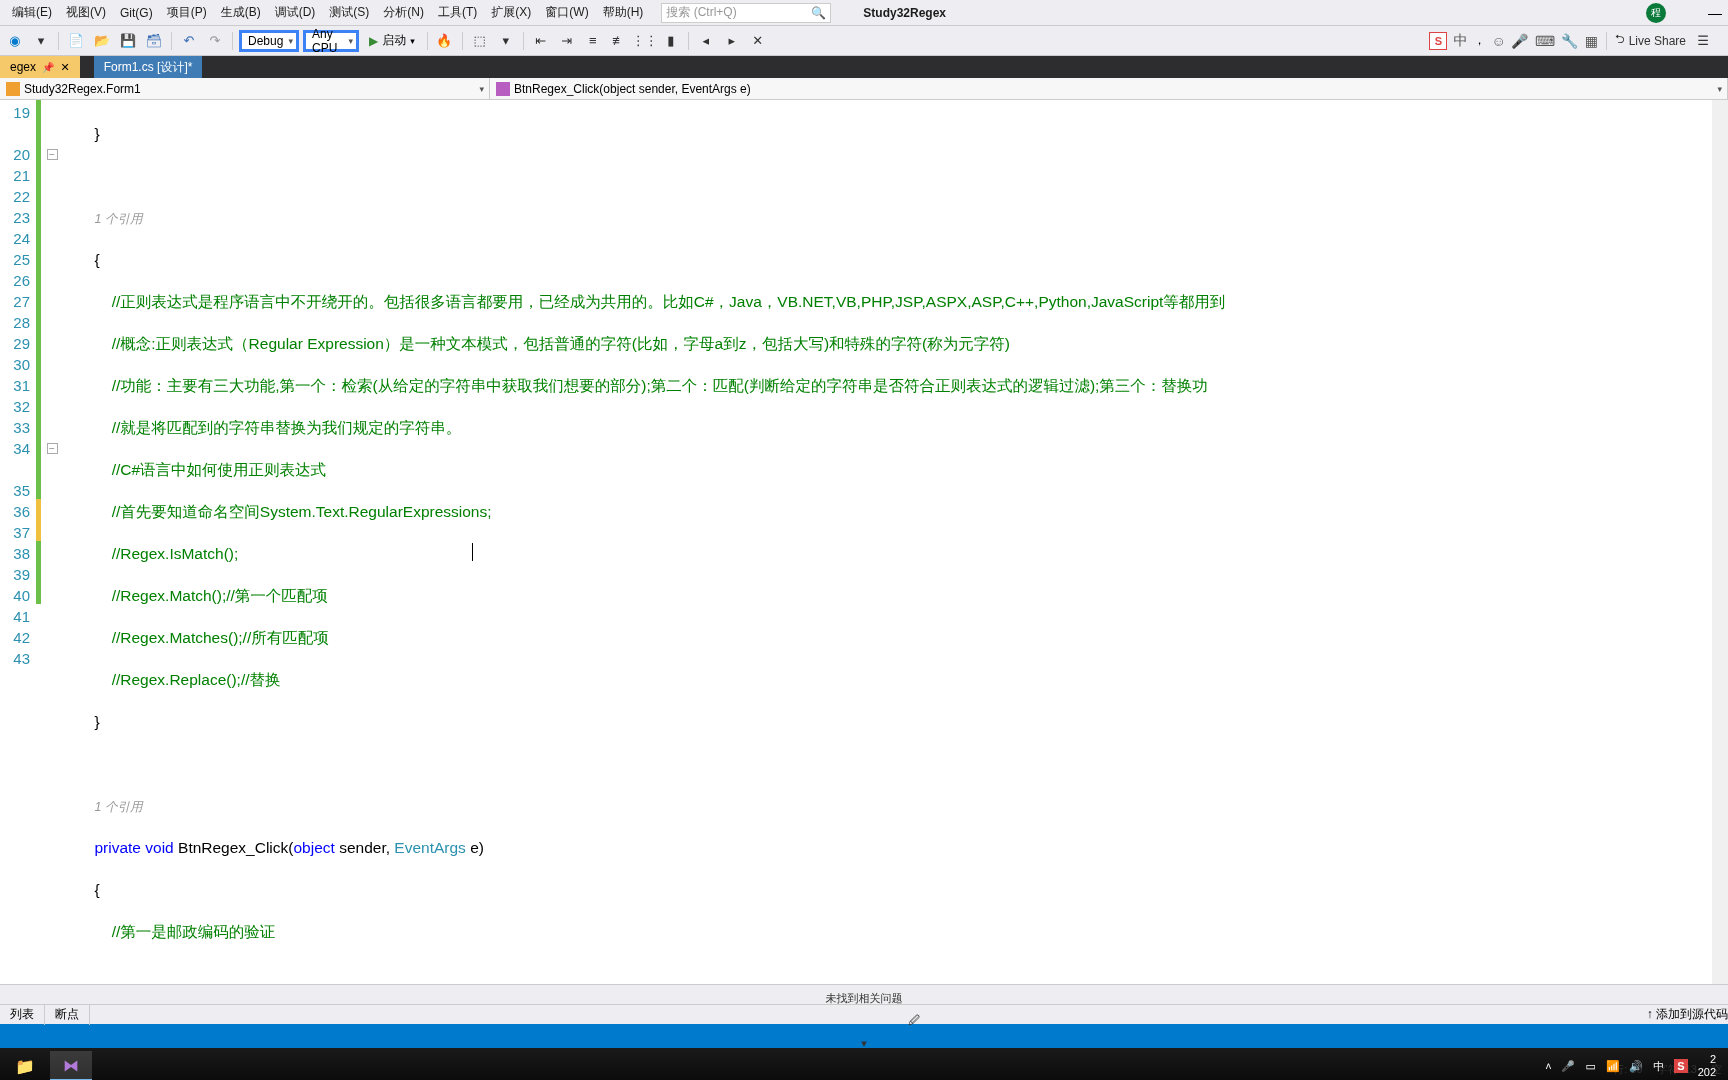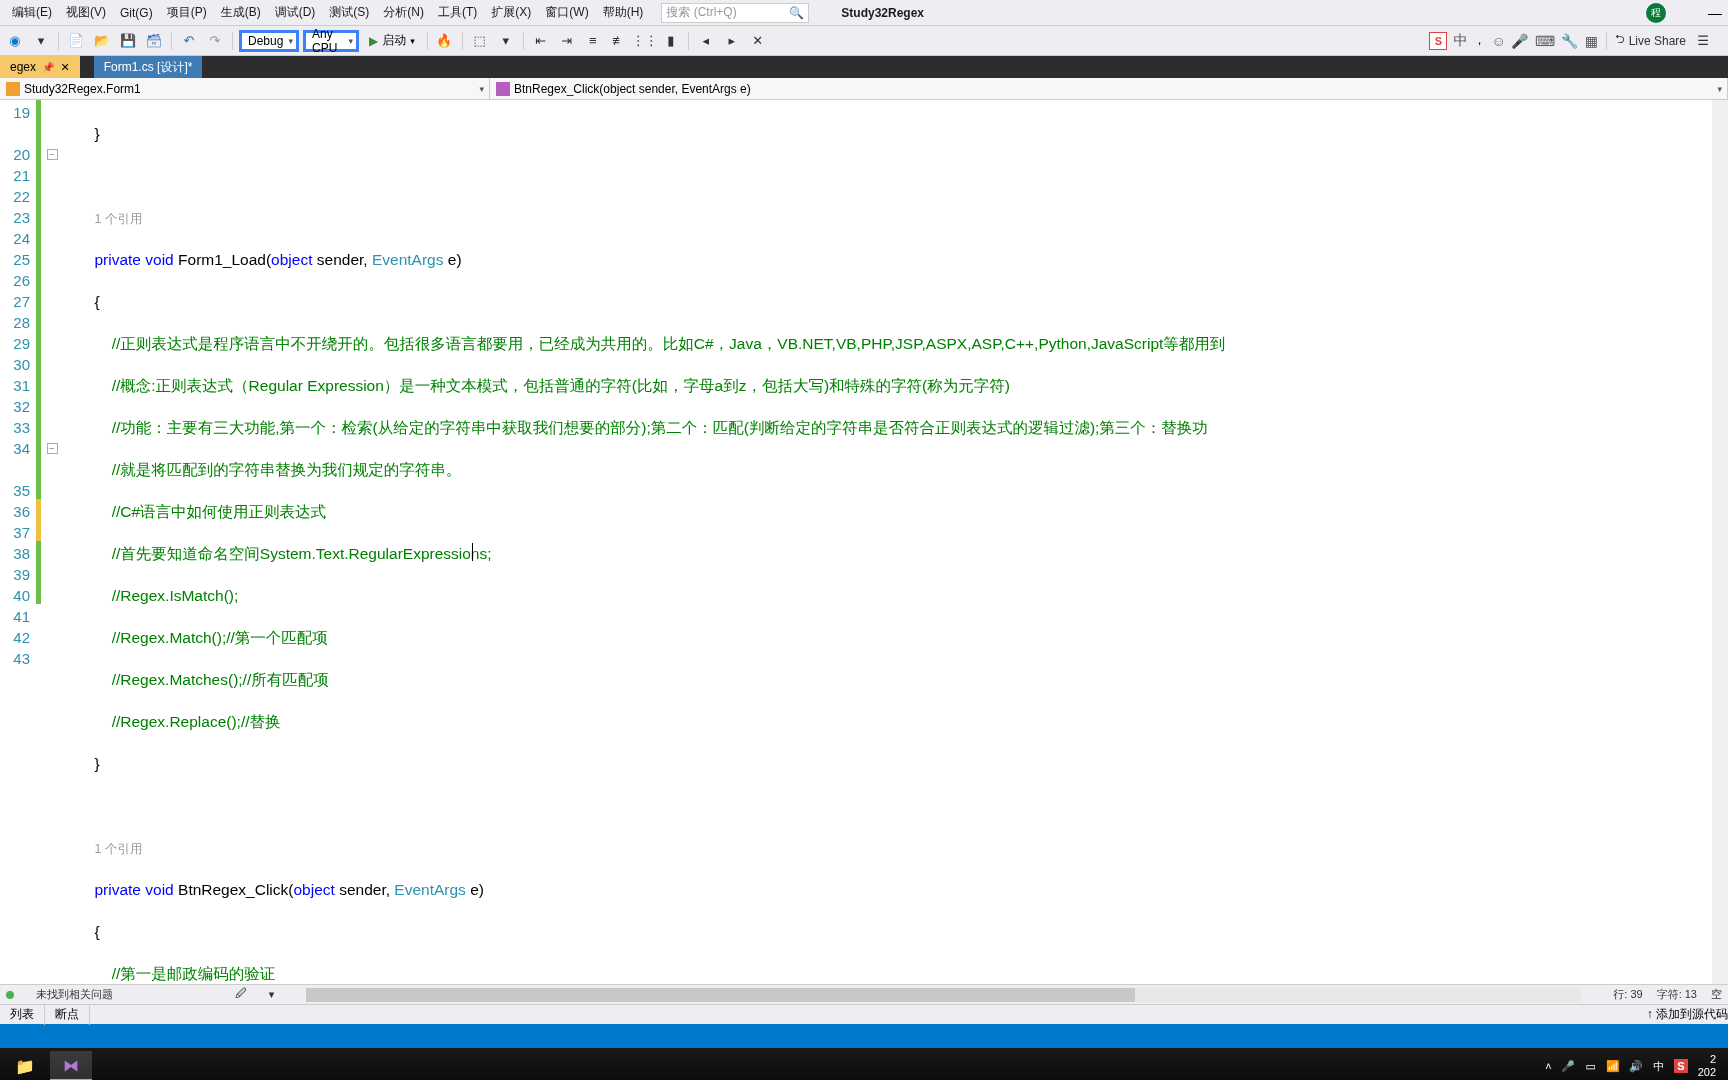--- a/index.html
+++ b/index.html
@@ -1,20 +1,20 @@
 <!DOCTYPE html>
 <html><head>
 <meta charset="utf-8">
 <style>
 * { margin: 0; padding: 0; box-sizing: border-box; font-family: "Microsoft YaHei", "Segoe UI", sans-serif; }
 body { width: 1728px; height: 1080px; background: #f5f5f5; overflow: hidden; font-size: 12px; }
 
 .menubar { height: 26px; background: #eeeef2; display: flex; align-items: center; padding: 0 6px; gap: 2px; border-bottom: 1px solid #ccc; }
 .menubar .mitem { padding: 3px 6px; cursor: pointer; font-size: 12px; color: #1b1b1b; }
-.menubar .searchbox { margin-left: 10px; width: 148px; height: 20px; border: 1px solid #ccc; background: #fff; display: flex; align-items: center; padding: 0 4px; color: #999; gap: 24px; }
+.menubar .searchbox { margin-left: 10px; width: 170px; height: 20px; border: 1px solid #ccc; background: #fff; display: flex; align-items: center; padding: 0 4px; color: #999; gap: 24px; }
 .menubar .searchbox .sicon { margin-left: auto; color: #555; }
 .menubar .solname { margin-left: 30px; font-weight: bold; color: #1b1b1b; }
 .menubar .usericon { margin-left: auto; width: 20px; height: 20px; border-radius: 50%; background: #0a7a3a; color: #fff; display: flex; align-items: center; justify-content: center; font-size: 10px; }
 .menubar .winmin { margin-left: 40px; font-size: 14px; }
 
 .toolbar { height: 30px; background: #eeeef2; display: flex; align-items: center; padding: 0 4px; gap: 4px; border-bottom: 1px solid #ccc; }
 .tbtn { width: 22px; height: 22px; display: flex; align-items: center; justify-content: center; cursor: pointer; font-size: 13px; color: #333; }
 .tsep { width: 1px; height: 18px; background: #ccc; margin: 0 2px; }
 .tdrop { height: 22px; border: 3px solid #3b82f6; background: #fff; padding: 0 16px 0 6px; display: flex; align-items: center; font-size: 12px; position: relative; }
 .tdrop::after { content: "▾"; position: absolute; right: 3px; font-size: 9px; color: #555; }
@@ -46,23 +46,23 @@
 .outlining { width: 16px; background: #fff; font-family: monospace; font-size: 11px; color: #888; line-height: 21px; padding-top: 2px; text-align: center; }
 .outlining div { height: 21px; }
 .outlining .ctrl { border: 1px solid #aaa; width: 11px; height: 11px; margin: 5px auto; line-height: 9px; font-size: 10px; cursor: pointer; }
 .codepane { flex: 1; font-family: Consolas, "Courier New", monospace; font-size: 15.5px; line-height: 21px; padding-top: 2px; white-space: pre; overflow: hidden; position: relative; }
 .codepane .line { height: 21px; }
 .textcursor { position: absolute; top: 443px; left: 412px; width: 1px; height: 18px; background: #000; }
 @keyframes blink { 50% { opacity: 0; } }
 .kw { color: #0000ff; }
 .type { color: #2b91af; }
 .comment { color: #008000; }
-.ref { color: #999; font-size: 12.5px; }
-
-.findbar { height: 20px; background: #eeeef2; border-top: 1px solid #ccc; display: flex; align-items: center; padding: 0 6px; font-size: 11px; color: #333; gap: 22px; }
+.ref { color: #999; font-size: 12.5px; font-style: italic; }
+
+.findbar { height: 20px; background: #eeeef2; border-top: 1px solid #ccc; display: flex; align-items: center; padding: 0 6px; font-size: 11px; color: #333; gap: 6px; flex-direction: column; }
 .findbar .dot { width: 8px; height: 8px; border-radius: 50%; background: #4caf50; }
 .findbar .right { margin-left: auto; display: flex; gap: 14px; }
 
 .bottombar { height: 20px; background: #eeeef2; border-top: 1px solid #ccc; display: flex; align-items: center; padding: 0 0; font-size: 12px; }
 .bottombar .btab { padding: 2px 10px; cursor: pointer; border-right: 1px solid #ccc; }
 .bottombar .addsrc { margin-left: auto; cursor: pointer; }
 
 .statusbar { height: 24px; background: #007acc; }
 
 .taskbar { height: 36px; background: linear-gradient(#1a1a1a, #0a0a0a); display: flex; align-items: center; padding: 0 4px; gap: 4px; }
@@ -229,21 +229,20 @@
       <div></div>
       <div></div>
       <div></div>
       <div></div>
     <div class="ctrl">−</div>
   </div>
   <div class="codepane">
 <div class="line">        <span>}</span></div>
 <div class="line"></div>
 <div class="line">        <span class="ref">1 个引用</span></div>
-<div class="line">        <span class="kw">private</span> <span class="kw">void</span><span> Form1_Load(</span><span class="kw">object</span><span> sender, </span><span class="type">EventArgs</span><span> e)</span></div>
 <div class="line">        <span>{</span></div>
 <div class="line">        <span class="comment">    //正则表达式是程序语言中不开绕开的。包括很多语言都要用，已经成为共用的。比如C#，Java，VB.NET,VB,PHP,JSP,ASPX,ASP,C++,Python,JavaScript等都用到</span></div>
 <div class="line">        <span class="comment">    //概念:正则表达式（Regular Expression）是一种文本模式，包括普通的字符(比如，字母a到z，包括大写)和特殊的字符(称为元字符)</span></div>
 <div class="line">        <span class="comment">    //功能：主要有三大功能,第一个：检索(从给定的字符串中获取我们想要的部分);第二个：匹配(判断给定的字符串是否符合正则表达式的逻辑过滤);第三个：替换功</span></div>
 <div class="line">        <span class="comment">    //就是将匹配到的字符串替换为我们规定的字符串。</span></div>
 <div class="line">        <span class="comment">    //C#语言中如何使用正则表达式</span></div>
 <div class="line">        <span class="comment">    //首先要知道命名空间System.Text.RegularExpressions;</span></div>
 <div class="line">        <span class="comment">    //Regex.IsMatch();</span></div>
 <div class="line">        <span class="comment">    //Regex.Match();//第一个匹配项</span></div>
 <div class="line">        <span class="comment">    //Regex.Matches();//所有匹配项</span></div>

